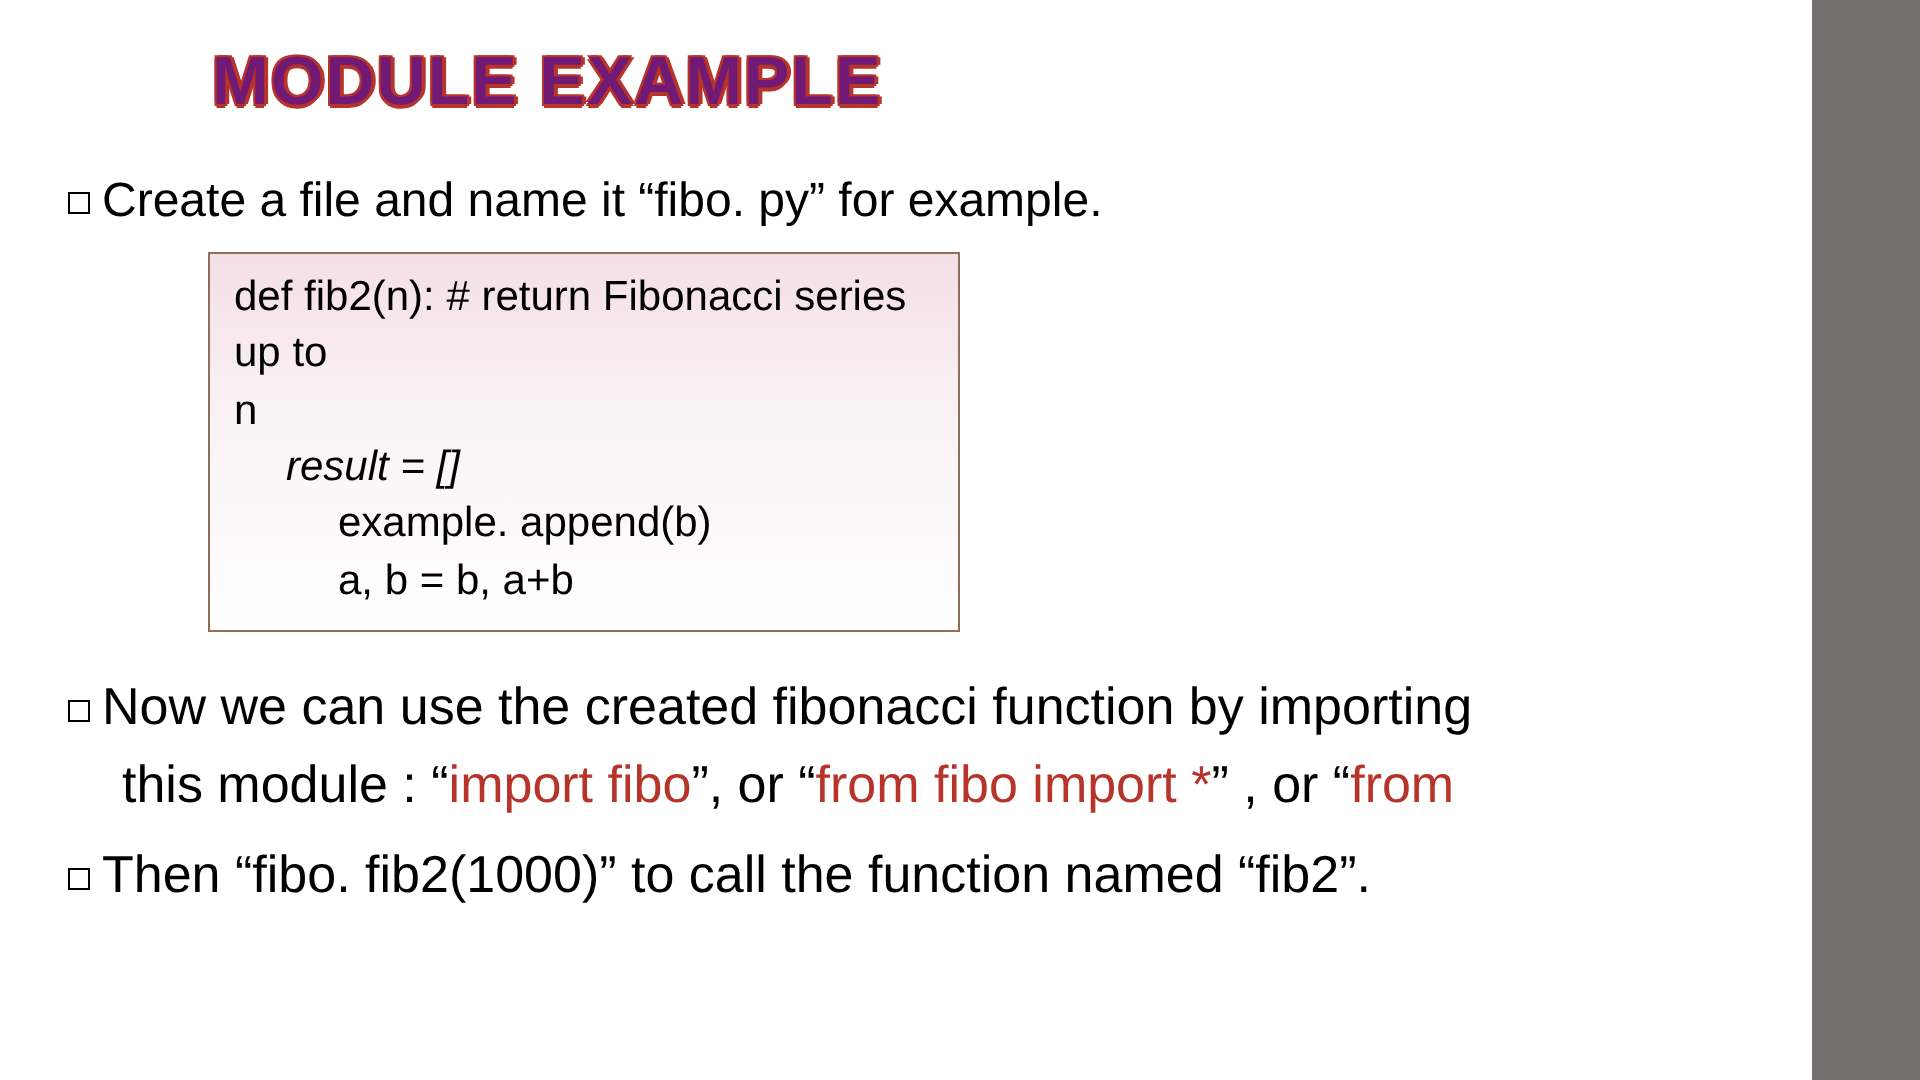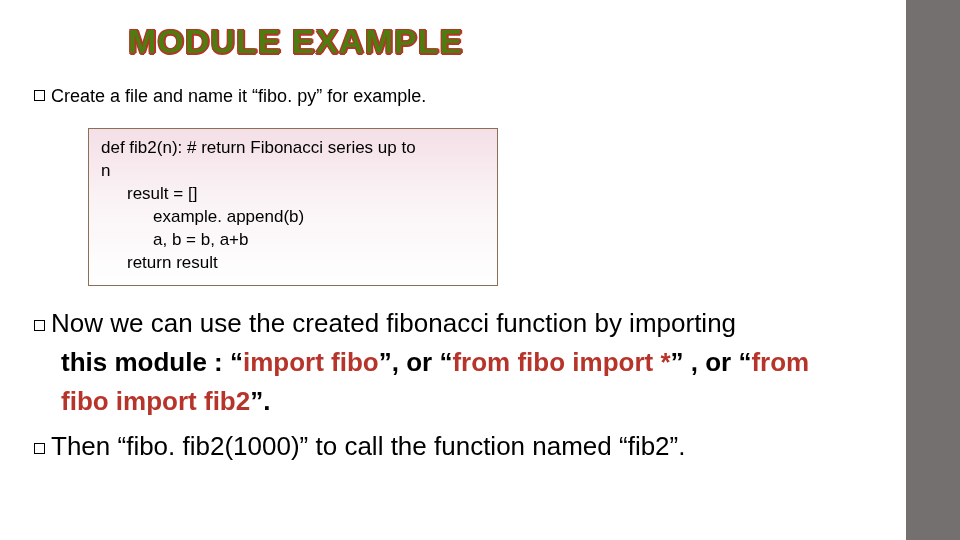--- a/index.html
+++ b/index.html
@@ -5,48 +5,48 @@
   * { margin: 0; padding: 0; box-sizing: border-box; }
   html, body { width: 960px; height: 540px; font-family: Verdana, Geneva, sans-serif; background: #fff; overflow: hidden; }
   .slide { position: relative; width: 960px; height: 540px; background: #fff; }
   .sidebar { position: absolute; right: 0; top: 0; width: 54px; height: 540px; background: #757070; }
   .content { position: absolute; left: 34px; top: 22px; right: 70px; }
   .title {
     font-family: "Arial Black", Impact, sans-serif;
     font-size: 34px;
     font-weight: 900;
     letter-spacing: 1px;
-    color: #4d7c0f;
+    color: #701a75;
     text-shadow:
       -1px -1px 0 #b7342a, 1px -1px 0 #b7342a,
       -1px 1px 0 #b7342a, 1px 1px 0 #b7342a,
       0 2px 0 #b7342a, 2px 0 0 #b7342a;
-    margin-left: 94px;
+    margin-left: 72px;
     margin-bottom: 22px;
   }
-  .bullets1 { font-size: 18px; color: #000; line-height: 1.5; margin-bottom: 18px; }
+  .bullets1 { font-size: 24px; color: #000; line-height: 1.5; margin-bottom: 7px; }
   .bline { margin-bottom: 2px; }
   .sq { display: inline-block; width: 11px; height: 11px; border: 1.6px solid #000; margin-right: 6px; position: relative; top: -1px; }
   .codebox {
-    width: 410px;
-    margin-left: 54px;
+    width: 376px;
+    margin-left: 70px;
     border: 1.2px solid #8b6f57;
     background: linear-gradient(to bottom, #f4dfe7 0%, #faf3f6 45%, #ffffff 100%);
     padding: 8px 12px 10px 12px;
-    font-size: 17px;
+    font-size: 21px;
     line-height: 1.35;
     color: #000;
     margin-bottom: 18px;
   }
-  .codebox .ind1 { padding-left: 26px; }
+  .codebox .ind1 { padding-left: 26px; font-style: italic; }
   .codebox .ind2 { padding-left: 52px; }
   .bullets2 { font-size: 26px; color: #000; line-height: 1.5; }
   .bullets2 .para { margin-bottom: 6px; }
   .hl { color: #b7342a; }
-  .cont { padding-left: 27px; font-weight: bold; }
+  .cont { padding-left: 27px; }
 </style>
 </head>
 <body>
 
 <div class="slide">
   <div class="sidebar"></div>
   <div class="content">
 
     <div class="title">MODULE EXAMPLE</div>
 
@@ -55,32 +55,28 @@
         <span class="sq"></span><span>Create </span><span>a file and name it “fibo. py” for example.</span>
       </div>
     </div>
 
     <div class="codebox">
       <div>def fib2(n): # return Fibonacci series up to</div>
       <div>n</div>
       <div class="ind1">result = []</div>
       <div class="ind2">example. append(b)</div>
       <div class="ind2">a, b = b, a+b</div>
-      <div class="ind1">return result</div>
     </div>
 
     <div class="bullets2">
       <div class="para">
         <span class="sq"></span><span>Now </span><span>we can use the created fibonacci function by importing</span><br>
         <span class="cont">
           <span>this module : “</span><span class="hl">import fibo</span><span>”, or “</span><span class="hl">from fibo import *</span><span>” , or “</span><span class="hl">from</span>
         </span><br>
-        <span class="cont">
-          <span class="hl">fibo import fib2</span><span>”.</span>
-        </span>
       </div>
       <div class="para">
         <span class="sq"></span><span>Then </span><span>“fibo. fib2(1000)” to call the function named “fib2”.</span>
       </div>
     </div>
 
   </div>
 </div>
 
 </body></html>

